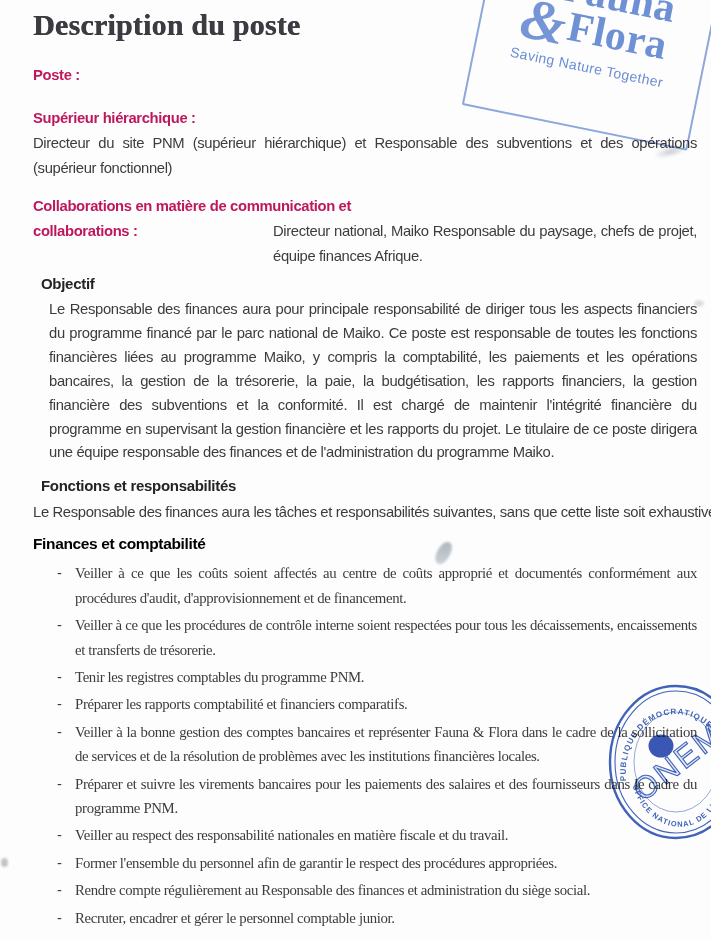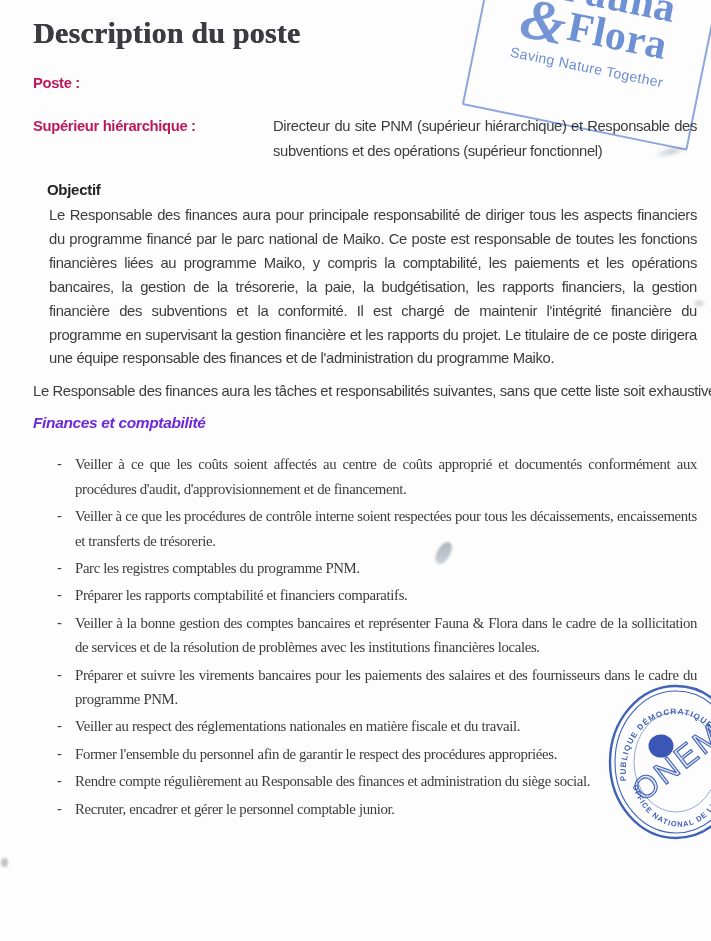--- a/index.html
+++ b/index.html
@@ -8,21 +8,21 @@
     background: #fdfdfd;
     position: relative;
     overflow: hidden;
     font-family: "Liberation Sans", sans-serif;
     color: var(--text, #3c3c3c);
     font-size: 14.8px;
     letter-spacing: -0.35px;
   }
   .content {
     position: absolute; inset: 0;
-    padding: 8px 14px 0 33px;
+    padding: 0 14px 0 33px;
     z-index: 1;
   }
   h1.doc-title {
     font-family: "Liberation Serif", serif;
     font-size: 30px; font-weight: 700;
     color: #3b3b41;
     margin: 6px 0 0 0; line-height: 38px;
     letter-spacing: 0.2px;
     text-shadow: 0.4px 0 0 currentColor;
   }
@@ -32,41 +32,41 @@
     width: 240px; flex-shrink: 0;
     font-weight: 700; color: #be185d;
     line-height: 25px;
   }
   .field-row .fvalue {
     flex: 1; line-height: 25px;
     text-align: justify;
   }
   .preline { white-space: pre-line; }
   .row-poste   { margin-bottom: 18px; }
-  .row-sup     { margin-bottom: 13px; }
+  .row-sup     { margin-bottom: 13px; flex-direction: column; }
   .row-supde   { margin-bottom: 11px; }
   .row-collab  { position: relative; height: 75px; margin-bottom: 2px; }
   .row-collab .flabel { width: 430px; }
   .row-collab .fvalue {
     position: absolute; left: 240px; top: 25px;
     width: calc(100% - 240px);
   }
   h2.sec-head {
     font-size: 15px; font-weight: 700; color: #242424;
-    margin: 0 0 2px 14px; line-height: 25px; letter-spacing: -0.3px;
+    margin: 0 0 2px 8px; line-height: 25px; letter-spacing: -0.3px;
   }
   .para {
     margin: 0 0 8px 16px;
     line-height: 23.9px;
     text-align: justify;
   }
   .intro-line { margin: 0; line-height: 24px; white-space: nowrap; }
   h3.sub-head {
-    font-size: 15.5px; font-weight: 700; font-style: italic;
-    color: #6d28d9; margin: 8px 0 17px 0; line-height: 24px;
+    font-size: 15.5px; font-weight: 700; 
+    color: #000000; margin: 8px 0 5px 0; line-height: 24px;
   }
   ul.bullets { list-style: none; margin: 0; padding: 0; }
   ul.bullets li {
     display: flex; padding-left: 24px; margin-bottom: 3px;
     line-height: 24.4px; text-align: justify;
   }
   ul.bullets .dash { width: 18px; flex-shrink: 0; }
   ul.bullets .btxt { flex: 1; font-family: Liberation Serif, serif; }
 
   
@@ -142,58 +142,64 @@
     <div class="field-row row-poste">
       <div class="flabel">Poste :</div>
     </div>
 
     <div class="field-row row-sup">
       <div class="flabel">Supérieur hiérarchique :</div>
       <div class="fvalue">Directeur du site PNM (supérieur hiérarchique) et Responsable des subventions et des opérations (supérieur fonctionnel)</div>
     </div>
 
 
+    <div class="field-row row-collab">
+      <div class="flabel preline">Collaborations en matière de communication et
+collaborations :</div>
+      <div class="fvalue">Directeur national, Maiko Responsable du paysage, chefs de projet, équipe finances Afrique.</div>
+    </div>
 
   </div>
 
   <h2 class="sec-head">Objectif</h2>
   <p class="para">Le Responsable des finances aura pour principale responsabilité de diriger tous les aspects financiers du programme financé par le parc national de Maiko. Ce poste est responsable de toutes les fonctions financières liées au programme Maiko, y compris la comptabilité, les paiements et les opérations bancaires, la gestion de la trésorerie, la paie, la budgétisation, les rapports financiers, la gestion financière des subventions et la conformité. Il est chargé de maintenir l'intégrité financière du programme en supervisant la gestion financière et les rapports du projet.  Le titulaire de ce poste dirigera une équipe responsable des finances et de l'administration du programme Maiko.</p>
 
+  <h2 class="sec-head">Fonctions et responsabilités</h2>
   <p class="intro-line">Le Responsable des finances aura les tâches et responsabilités suivantes, sans que cette liste soit exhaustive</p>
 
   <h3 class="sub-head">Finances et comptabilité</h3>
 
   <ul class="bullets">
     <li>
       <span class="dash">-</span>
       <span class="btxt">Veiller à ce que les coûts soient affectés au centre de coûts approprié et documentés conformément aux procédures d'audit, d'approvisionnement et de financement.</span>
     </li>
     <li>
       <span class="dash">-</span>
       <span class="btxt">Veiller à ce que les procédures de contrôle interne soient respectées pour tous les décaissements, encaissements et transferts de trésorerie.</span>
     </li>
     <li>
       <span class="dash">-</span>
-      <span class="btxt">Parc les registres comptables du programme PNM.</span>
+      <span class="btxt">Tenir les registres comptables du programme PNM.</span>
     </li>
     <li>
       <span class="dash">-</span>
       <span class="btxt">Préparer les rapports comptabilité et financiers comparatifs.</span>
     </li>
     <li>
       <span class="dash">-</span>
       <span class="btxt">Veiller à la bonne gestion des comptes bancaires et représenter Fauna &amp; Flora dans le cadre de la sollicitation de services et de la résolution de problèmes avec les institutions financières locales.</span>
     </li>
     <li>
       <span class="dash">-</span>
       <span class="btxt">Préparer et suivre les virements bancaires pour les paiements des salaires et des fournisseurs dans le cadre du programme PNM.</span>
     </li>
     <li>
       <span class="dash">-</span>
-      <span class="btxt">Veiller au respect des réglementations nationales en matière fiscale et du travail.</span>
+      <span class="btxt">Veiller au respect des responsabilité nationales en matière fiscale et du travail.</span>
     </li>
     <li>
       <span class="dash">-</span>
       <span class="btxt">Former l'ensemble du personnel afin de garantir le respect des procédures appropriées.</span>
     </li>
     <li>
       <span class="dash">-</span>
       <span class="btxt">Rendre compte régulièrement au Responsable des finances et administration du siège social.</span>
     </li>
     <li>

